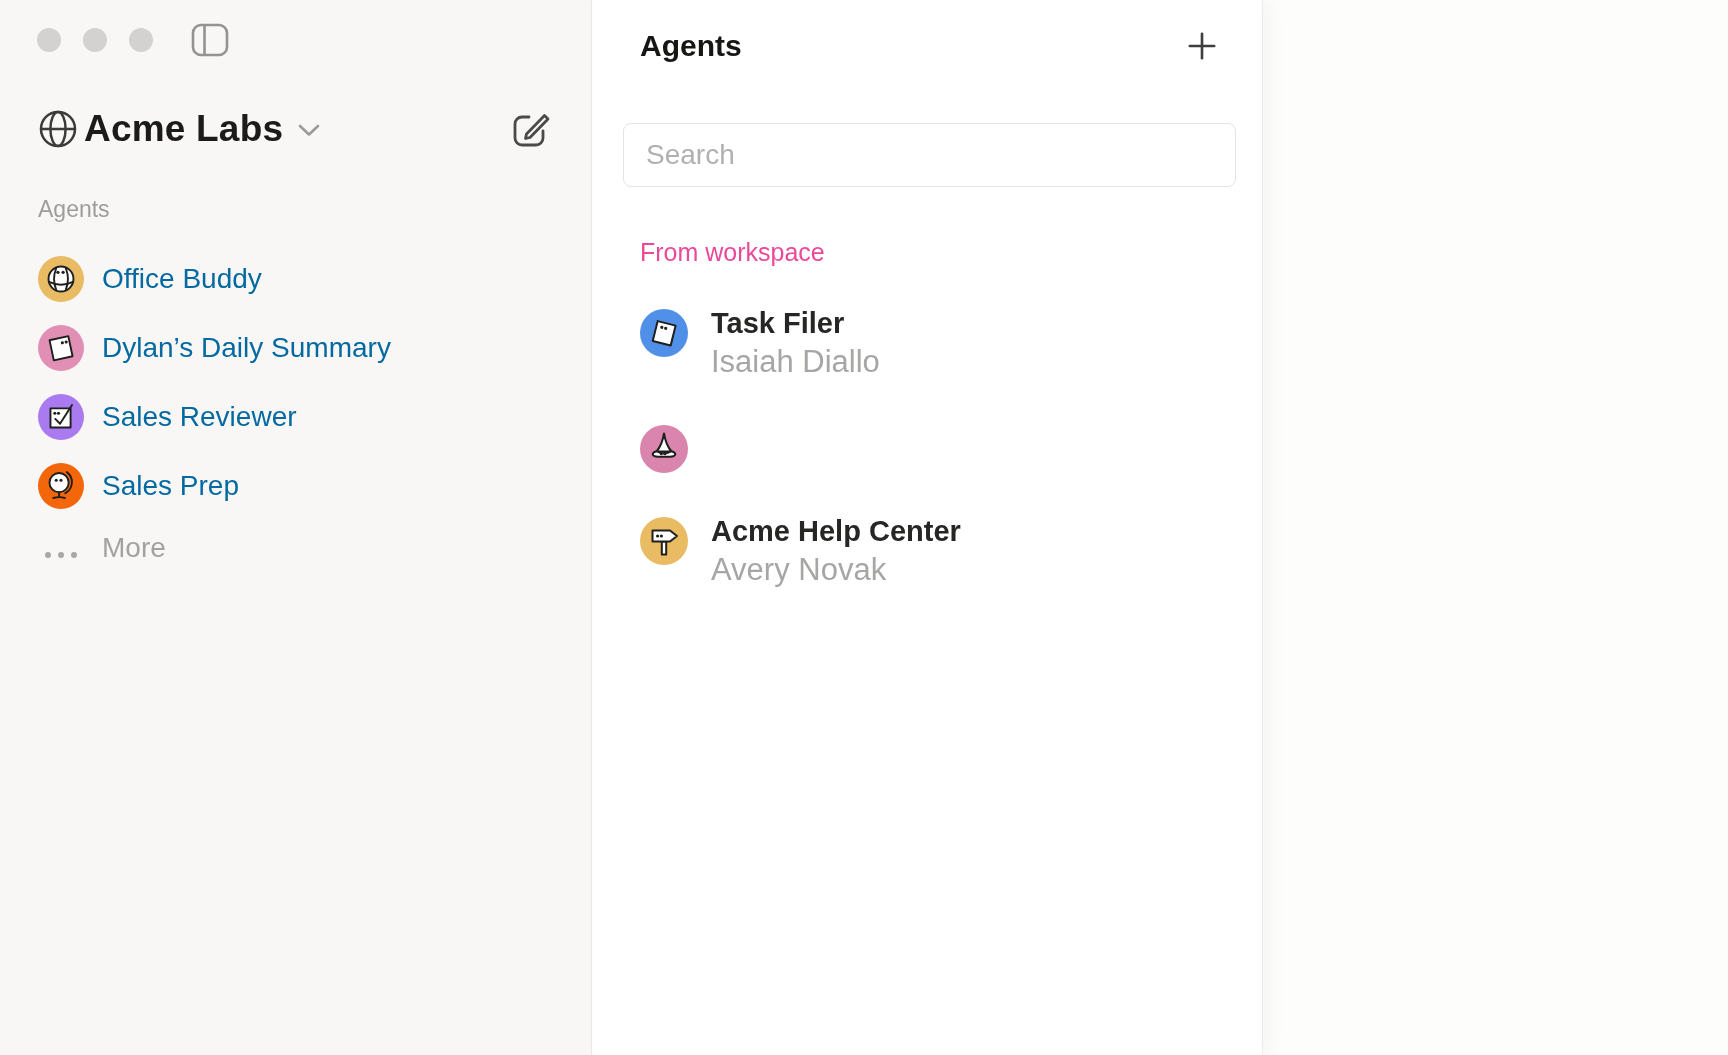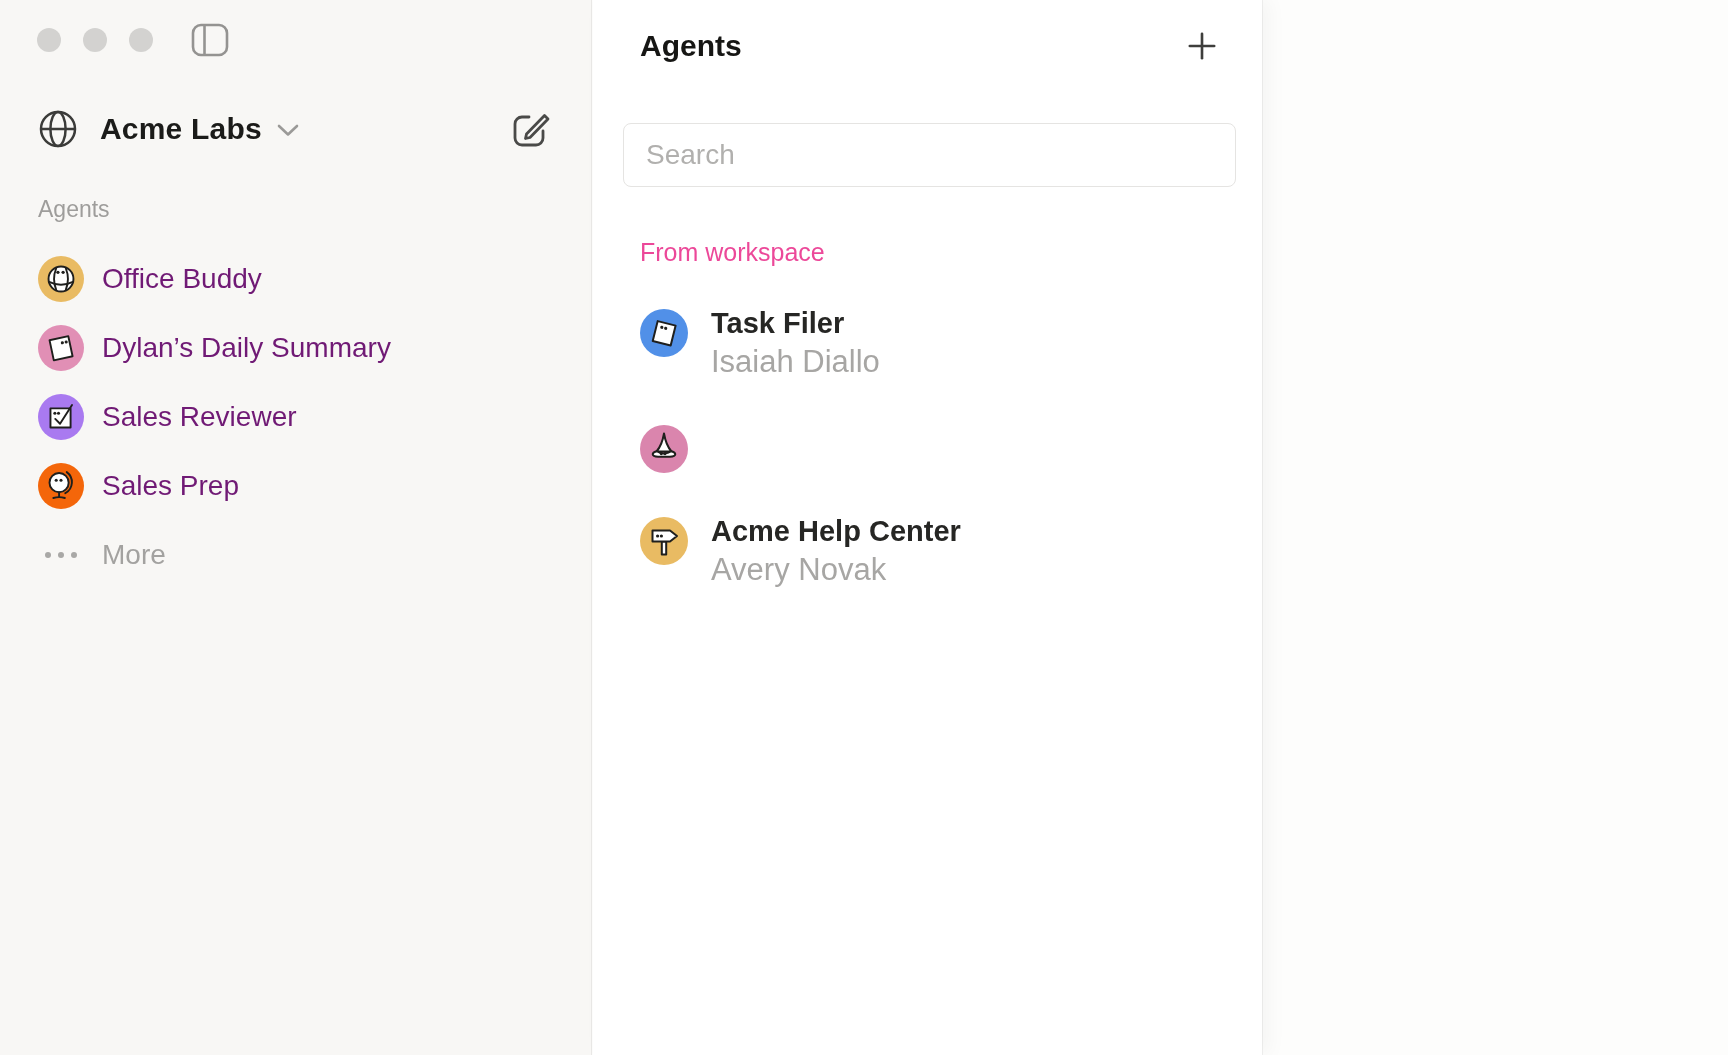--- a/index.html
+++ b/index.html
@@ -18,33 +18,33 @@
   }
   .traffic { position:absolute; top:28px; left:37px; display:flex; gap:22px; }
   .traffic .dot { width:24px; height:24px; border-radius:50%; background:#d3d2d0; }
   .toggle-btn { position:absolute; top:23px; left:191px; width:38px; height:34px; cursor:pointer; }
 
   .workspace-row {
     position:absolute; top:102px; left:36px; right:40px; height:54px;
     display:flex; align-items:center;
   }
   .globe-wrap { width:44px; height:44px; flex:none; }
-  .ws-name { margin-left:20px; font-size:30px; font-weight:700; color:#1b1b19; letter-spacing:.2px; }
+  .ws-name { margin-left:4px; font-size:37px; font-weight:700; color:#1b1b19; letter-spacing:.2px; }
   .ws-chevron { margin-left:14px; margin-top:6px; }
   .ws-spacer { flex:1; }
   .compose-btn { width:40px; height:40px; flex:none; cursor:pointer; }
 
   .sb-section { position:absolute; top:196px; left:38px; right:20px; }
   .sb-label { font-size:23px; color:#9e9d9b; height:30px; }
   .sb-list { margin-top:30px; }
   .sb-item { display:flex; align-items:center; height:46px; margin-bottom:23px; cursor:pointer; }
   .sb-avatar { width:46px; height:46px; border-radius:50%; flex:none; display:flex; align-items:center; justify-content:center; }
   .sb-avatar svg, .p-avatar svg { width:100%; height:100%; display:block; }
-  .sb-item-label { margin-left:18px; font-size:28px; color:#701a75; }
-  .more-row { display:flex; align-items:center; height:46px; margin-top:0; cursor:pointer; }
+  .sb-item-label { margin-left:18px; font-size:28px; color:#0369a1; }
+  .more-row { display:flex; height:46px; margin-top:0; cursor:pointer; }
   .more-icon { width:46px; flex:none; display:flex; justify-content:center; gap:7px; align-items:center; }
   .more-icon i { width:6px; height:6px; border-radius:50%; background:#a9a8a6; }
   .more-label { margin-left:18px; font-size:28px; color:#a3a2a0; }
 
   
   .panel {
     position:absolute; left:593px; top:0; width:669px; height:1055px;
     background:#ffffff;
     box-shadow: 1px 0 0 rgba(0,0,0,0.05), 8px 0 18px rgba(0,0,0,0.035);
   }

